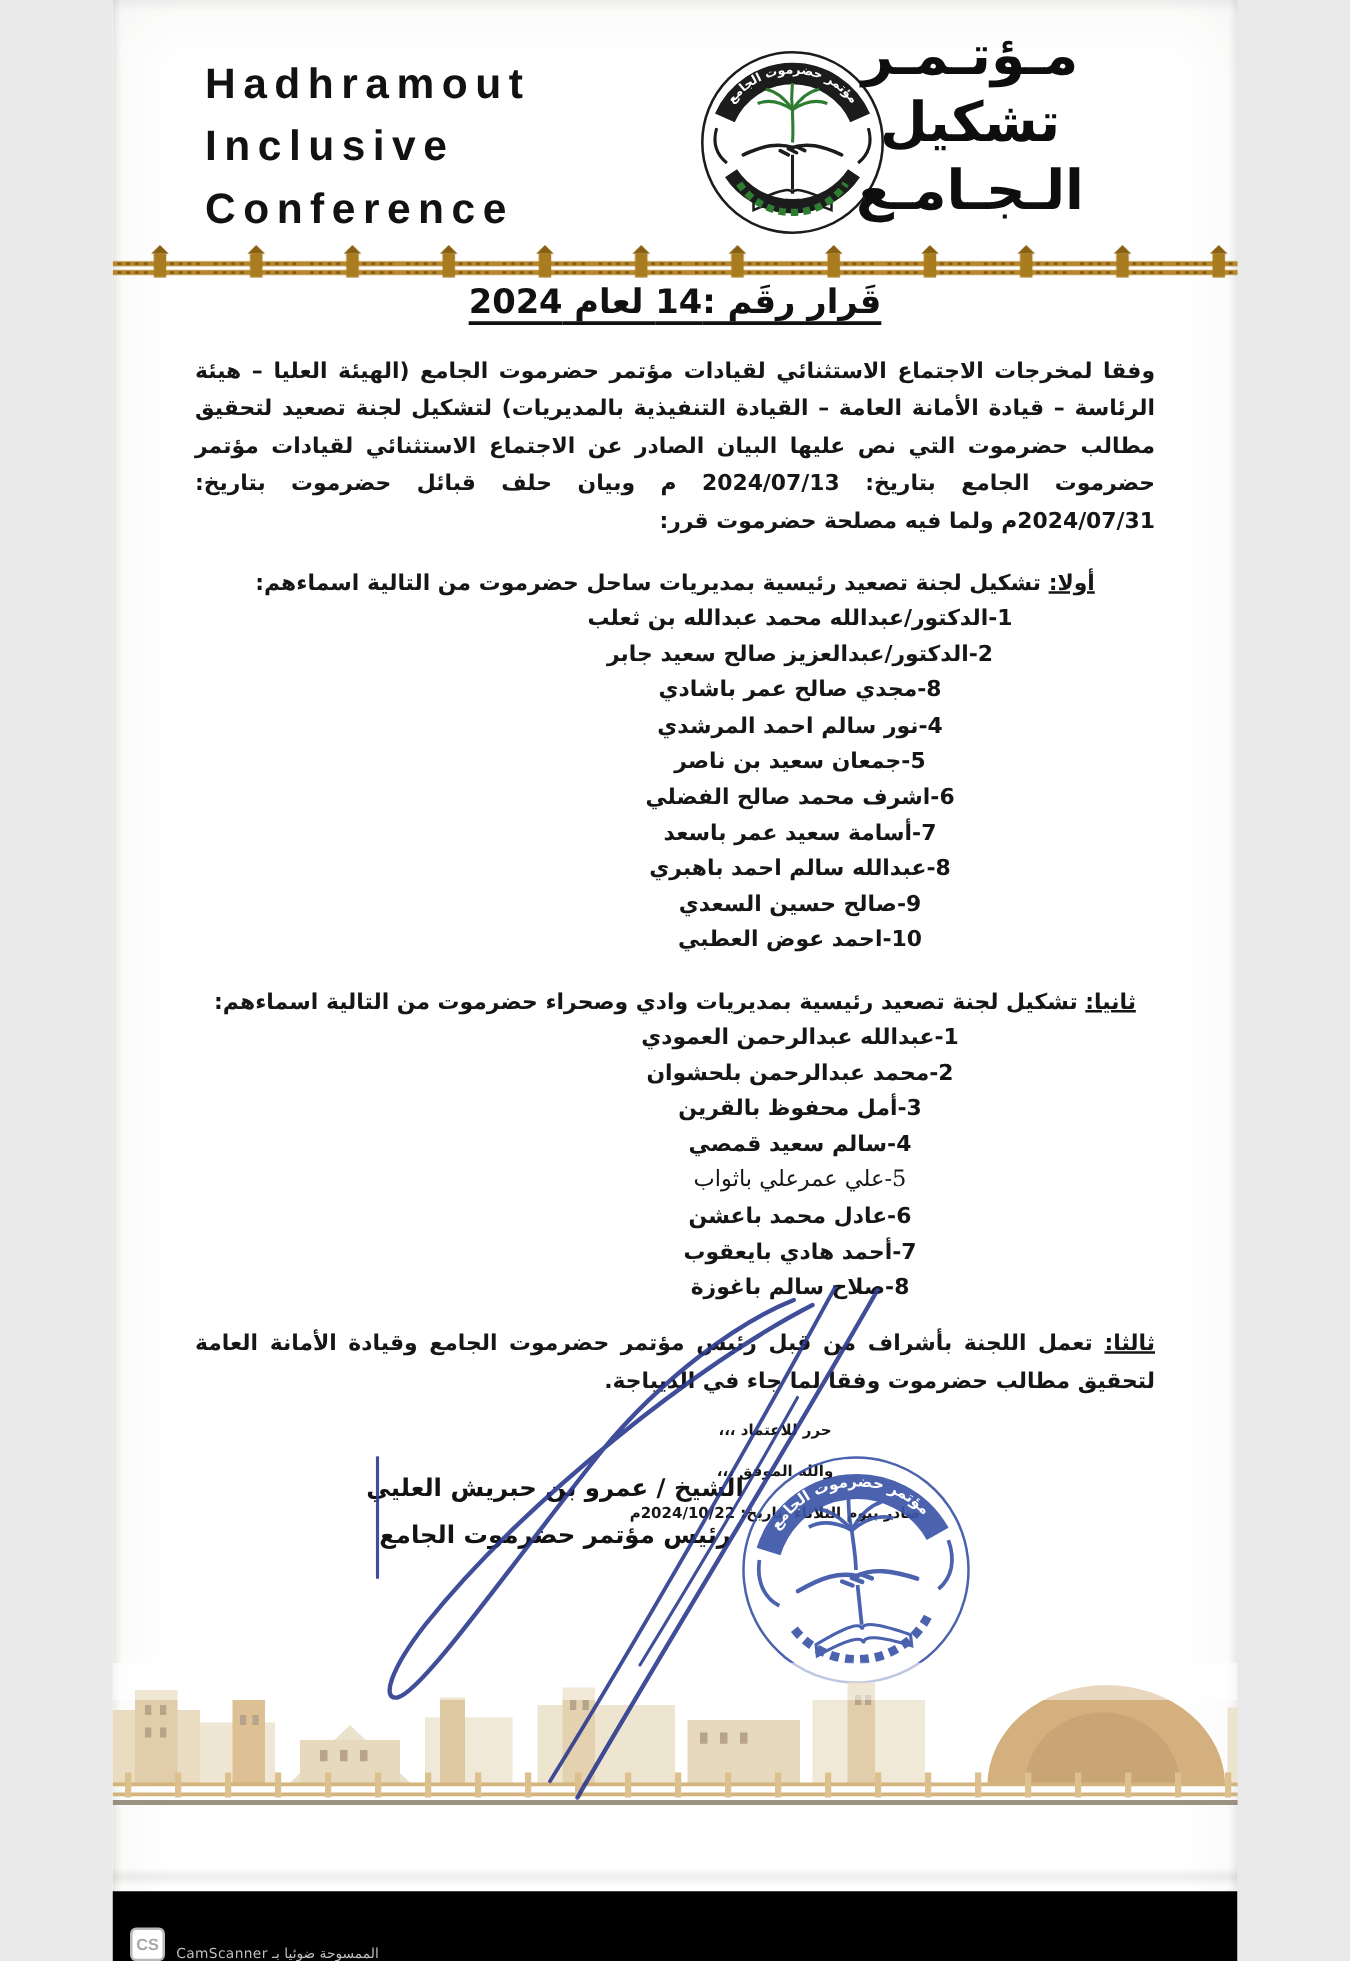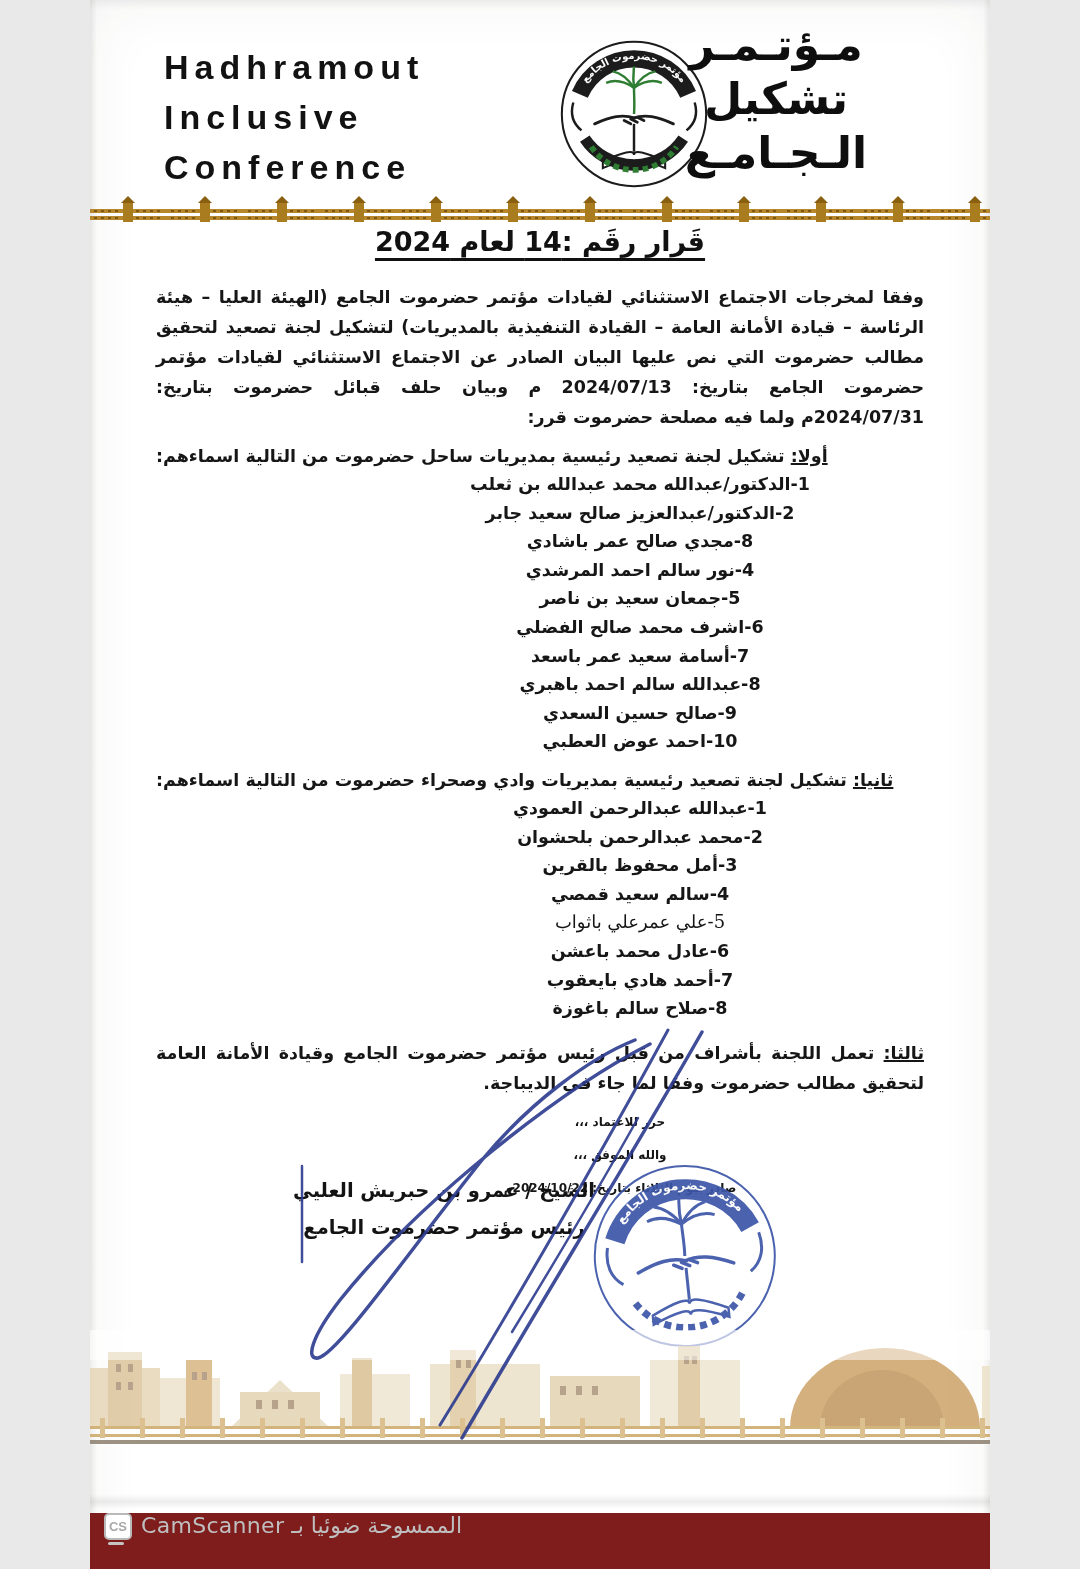--- a/index.html
+++ b/index.html
@@ -41,21 +41,21 @@
     direction:rtl; font-weight:bold; font-size:27px; color:#111;
   }
   .doc-title span { text-decoration:underline; text-decoration-thickness:3px; text-underline-offset:7px; }
 
   
   .doc-body {
     position:absolute; top:282px; right:66px; left:66px;
     direction:rtl; font-weight:bold; font-size:17.5px; color:#161616;
   }
   .preamble { text-align:justify; line-height:30px; }
-  .sec-line { margin-top:11px; text-align:left; line-height:27px; }
+  .sec-line { margin-top:22px; text-align:center; line-height:27px; }
   .sec-label { text-decoration:underline; text-decoration-thickness:2px; }
   .name-list { text-align:center; line-height:28.6px; padding-left:200px; }
   .name-list .serif { font-family:"DejaVu Serif", serif; font-weight:normal; font-size:18px; }
   .sec3-text { text-align:justify; line-height:30px; margin-top:15px; }
   .closing { text-align:center; padding-left:160px; line-height:33px; margin-top:8px; font-size:12px; }
 
   
   .sign-block {
     position:absolute; left:186px; top:1172px; width:336px;
     direction:rtl; text-align:center; font-weight:bold; font-size:19.5px;
@@ -64,30 +64,30 @@
   .sig-svg { position:absolute; left:0; top:0; width:1080px; height:1569px; pointer-events:none; }
   .stamp { position:absolute; left:486px; top:1156px; transform:rotate(-6deg); opacity:.92; }
 
   
   .city-strip { position:absolute; left:0; top:1330px; width:1080px; height:115px; }
 
   
   .scan-band { position:absolute; left:0; top:1494px; width:100%; height:14px;
     background:linear-gradient(to bottom, rgba(0,0,0,0), rgba(0,0,0,.13) 55%, rgba(0,0,0,.02)); opacity:.55; }
   .footer {
-    position:absolute; left:0; bottom:0; width:100%; height:56px; background:#7f1d1d;
-    display:flex; align-items:flex-start; padding-left:14px; gap:9px;
+    position:absolute; left:0; bottom:0; width:100%; height:56px; background:#000000;
+    display:flex; align-items:flex-end; padding-left:14px; gap:9px;
   }
   .cs-badge {
     width:28px; height:27px; border:2.5px solid #b9b9b9; border-radius:5px;
     color:#a8a8a8; font-family:"Liberation Sans",sans-serif; font-weight:bold; font-size:13px;
     display:flex; align-items:center; justify-content:center; position:relative; background:#fff;
   }
   .cs-badge::after { content:""; position:absolute; left:2px; bottom:-7px; width:16px; height:3px; background:#c4c4c4; border-radius:2px; }
-  .footer-text { direction:rtl; color:#bfbfbf; font-size:22px; font-weight:normal;
+  .footer-text { direction:rtl; color:#bfbfbf; font-size:11px; font-weight:normal;
     font-family:"DejaVu Sans",sans-serif; letter-spacing:.3px; }
 </style>
 </head>
 <body>
 
 <div class="page">
 
   <div class="scan-edge-top"></div>
   <div class="scan-edge-left"></div>
   <div class="scan-edge-right"></div>

